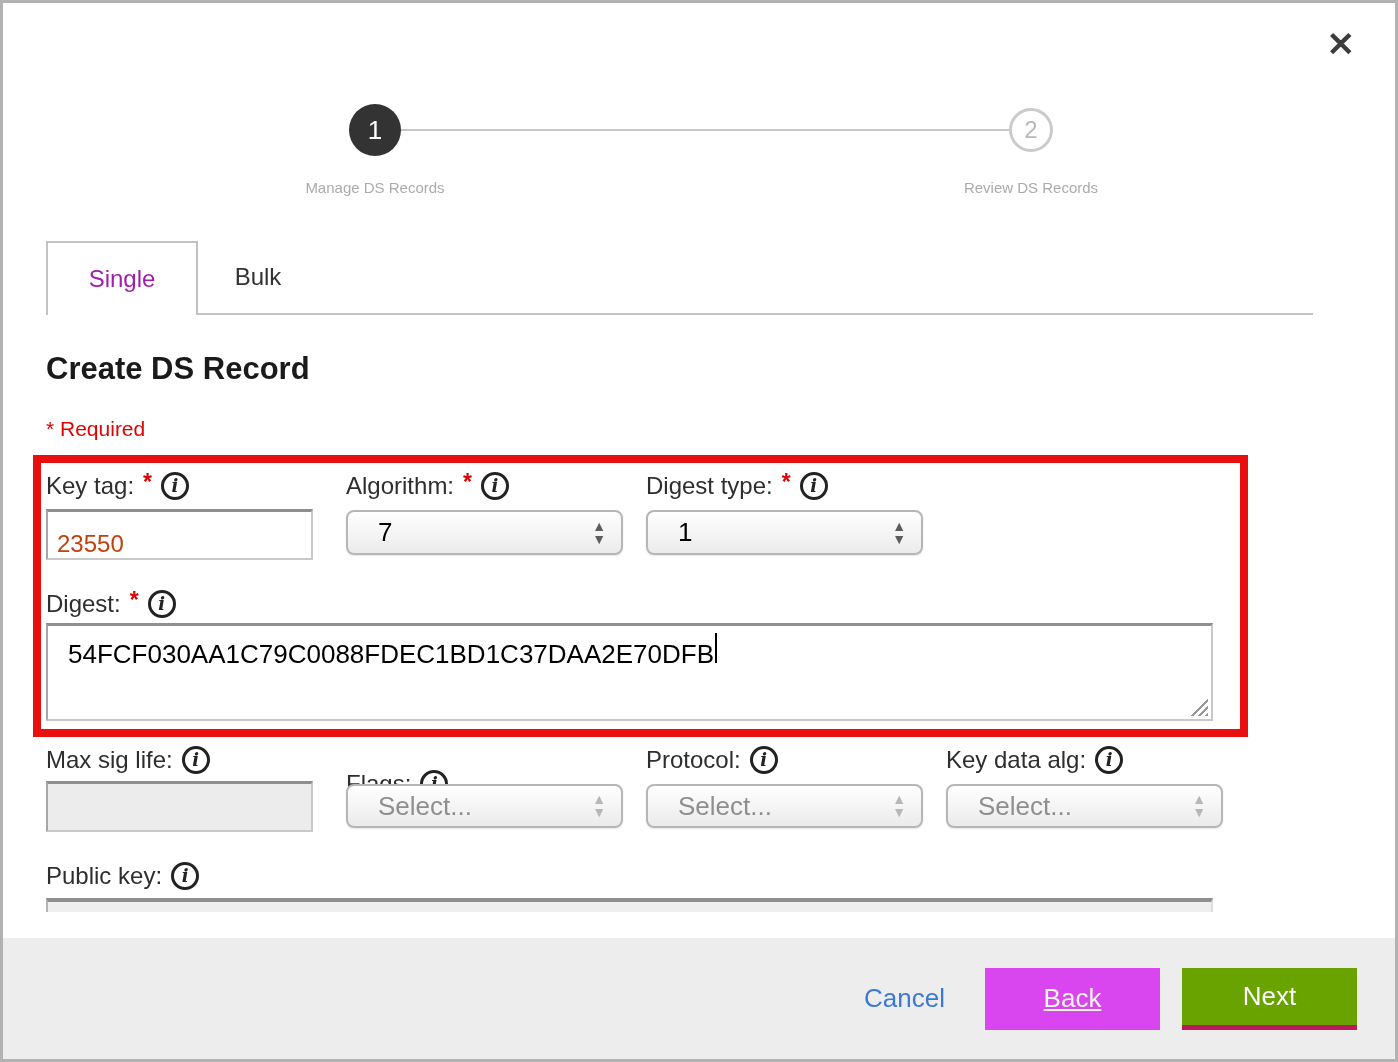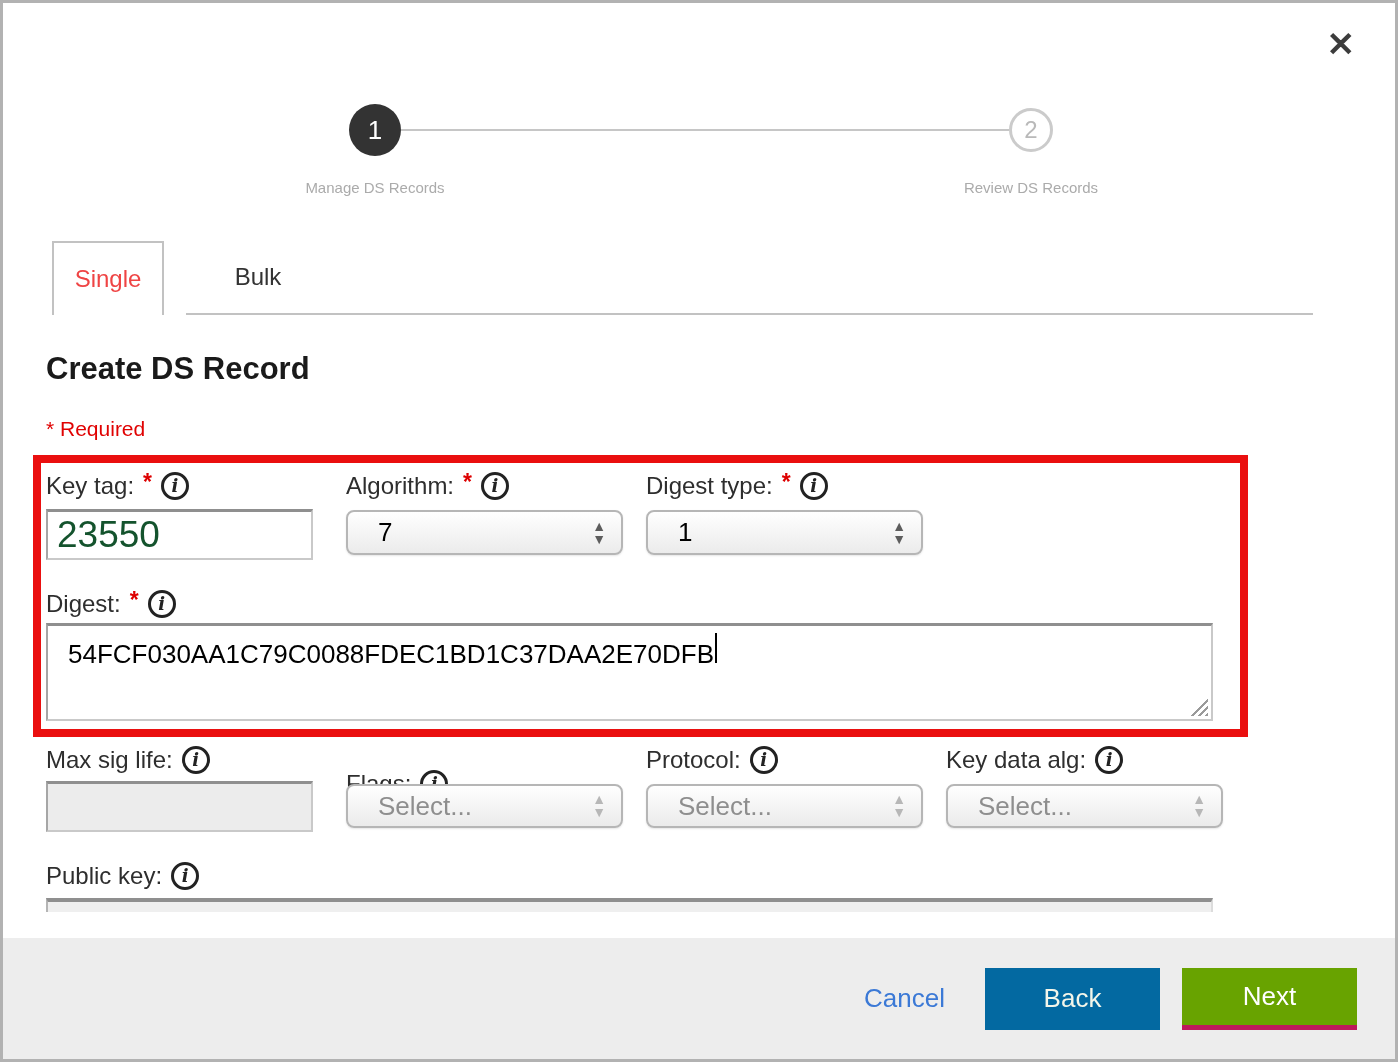--- a/index.html
+++ b/index.html
@@ -18,41 +18,41 @@
   .step-1{left:346px;top:101px;width:52px;height:52px;background:#333;color:#fff;font-size:26px;}
   .step-2{left:1006px;top:105px;width:44px;height:44px;background:#fff;border:3px solid #cbcbcb;color:#b9b9b9;font-size:24px;}
   .step-label{position:absolute;top:176px;width:400px;text-align:center;font-size:15px;color:#ababab;}
   .step-label-1{left:172px;}
   .step-label-2{left:828px;}
 
   
   .tabs{position:absolute;left:43px;top:238px;width:1267px;height:74px;}
   .tab-underline{position:absolute;left:140px;right:0;bottom:0;height:2px;background:#c2c2c2;}
   .tab{display:flex;align-items:center;justify-content:center;font-size:24px;cursor:pointer;box-sizing:border-box;}
-  .tab-active{position:absolute;left:0;top:0;width:112px;height:74px;border:2px solid #c2c2c2;border-bottom:none;background:#fff;color:#ef4444;margin-left:6px;}
+  .tab-active{position:absolute;left:0;top:0;width:152px;height:74px;border:2px solid #c2c2c2;border-bottom:none;background:#fff;color:#a21caf;}
   .tab-plain{position:absolute;left:140px;top:0;width:144px;height:72px;color:#333;}
 
   .page-title{position:absolute;left:43px;top:348px;font-size:31px;font-weight:700;color:#1a1a1a;}
   .required-note{position:absolute;left:43px;top:414px;font-size:21px;color:#e00202;}
 
   .highlight-box{position:absolute;left:30px;top:452px;width:1215px;height:282px;
                  border:8px solid #ea0f0f;box-sizing:border-box;pointer-events:none;}
 
   
   .field-label{position:absolute;display:flex;align-items:center;gap:9px;font-size:24px;color:#2e2e2e;height:34px;}
   .req{color:#dd0000;font-weight:700;font-size:23px;transform:translateY(-4px);}
   .info-icon{width:28px;height:28px;border:3px solid #222;border-radius:50%;box-sizing:border-box;
              display:flex;align-items:center;justify-content:center;cursor:pointer;}
   .info-icon i{font-family:"DejaVu Serif", serif;font-style:italic;font-weight:700;font-size:18px;color:#222;line-height:1;}
 
   
   .text-input{position:absolute;background:#fff;box-sizing:border-box;
               border-top:3px solid #8f8f8f;border-left:2px solid #a6a6a6;
               border-right:2px solid #c9c9c9;border-bottom:2px solid #c9c9c9;
-              display:flex;align-items:center;padding:0 9px;font-size:37px;color:#14532d;}
+              display:flex;align-items:flex-end;padding:0 9px;font-size:24px;color:#c2410c;}
   .text-input.disabled{background:#ececec;}
   .caret{display:inline-block;width:2px;height:30px;background:#000;margin-left:1px;}
 
   
   .select{position:absolute;box-sizing:border-box;background:linear-gradient(#ffffff,#ebebeb);
           border:2px solid #b6b6b6;border-radius:8px;box-shadow:0 1px 2px rgba(0,0,0,0.10);
           display:flex;align-items:center;padding-left:30px;font-size:26px;color:#000;cursor:pointer;}
   .select .spinner{position:absolute;right:15px;top:50%;transform:translateY(-50%);
                    display:flex;flex-direction:column;align-items:center;}
   .select .spinner span{font-size:14px;line-height:13px;color:#5d5d5d;}
@@ -72,21 +72,21 @@
             border-top:4px solid #8f8f8f;border-left:2px solid #b5b5b5;border-right:2px solid #dcdcdc;
             background:#efefef;}
 
   
   .footer{position:absolute;left:0;right:0;top:935px;height:121px;background:#ededed;
           display:flex;align-items:center;justify-content:flex-end;box-sizing:border-box;
           padding-right:38px;gap:22px;}
   .cancel-link{font-size:26px;color:#3b79d6;cursor:pointer;margin-right:18px;}
   .btn{width:175px;height:62px;display:flex;align-items:center;justify-content:center;
        font-size:26px;box-sizing:border-box;cursor:pointer;}
-  .btn-back{background:#0369a1;color:#f4f6ea;}
+  .btn-back{background:#d946ef;color:#f4f6ea;text-decoration:underline;}
   .btn-next{background:#68a300;color:#fff;border-bottom:5px solid #be185d;}
 </style>
 </head>
 <body>
 
 <div class="modal">
 
   <div class="close-btn">✕</div>
 
   <div class="stepper">

